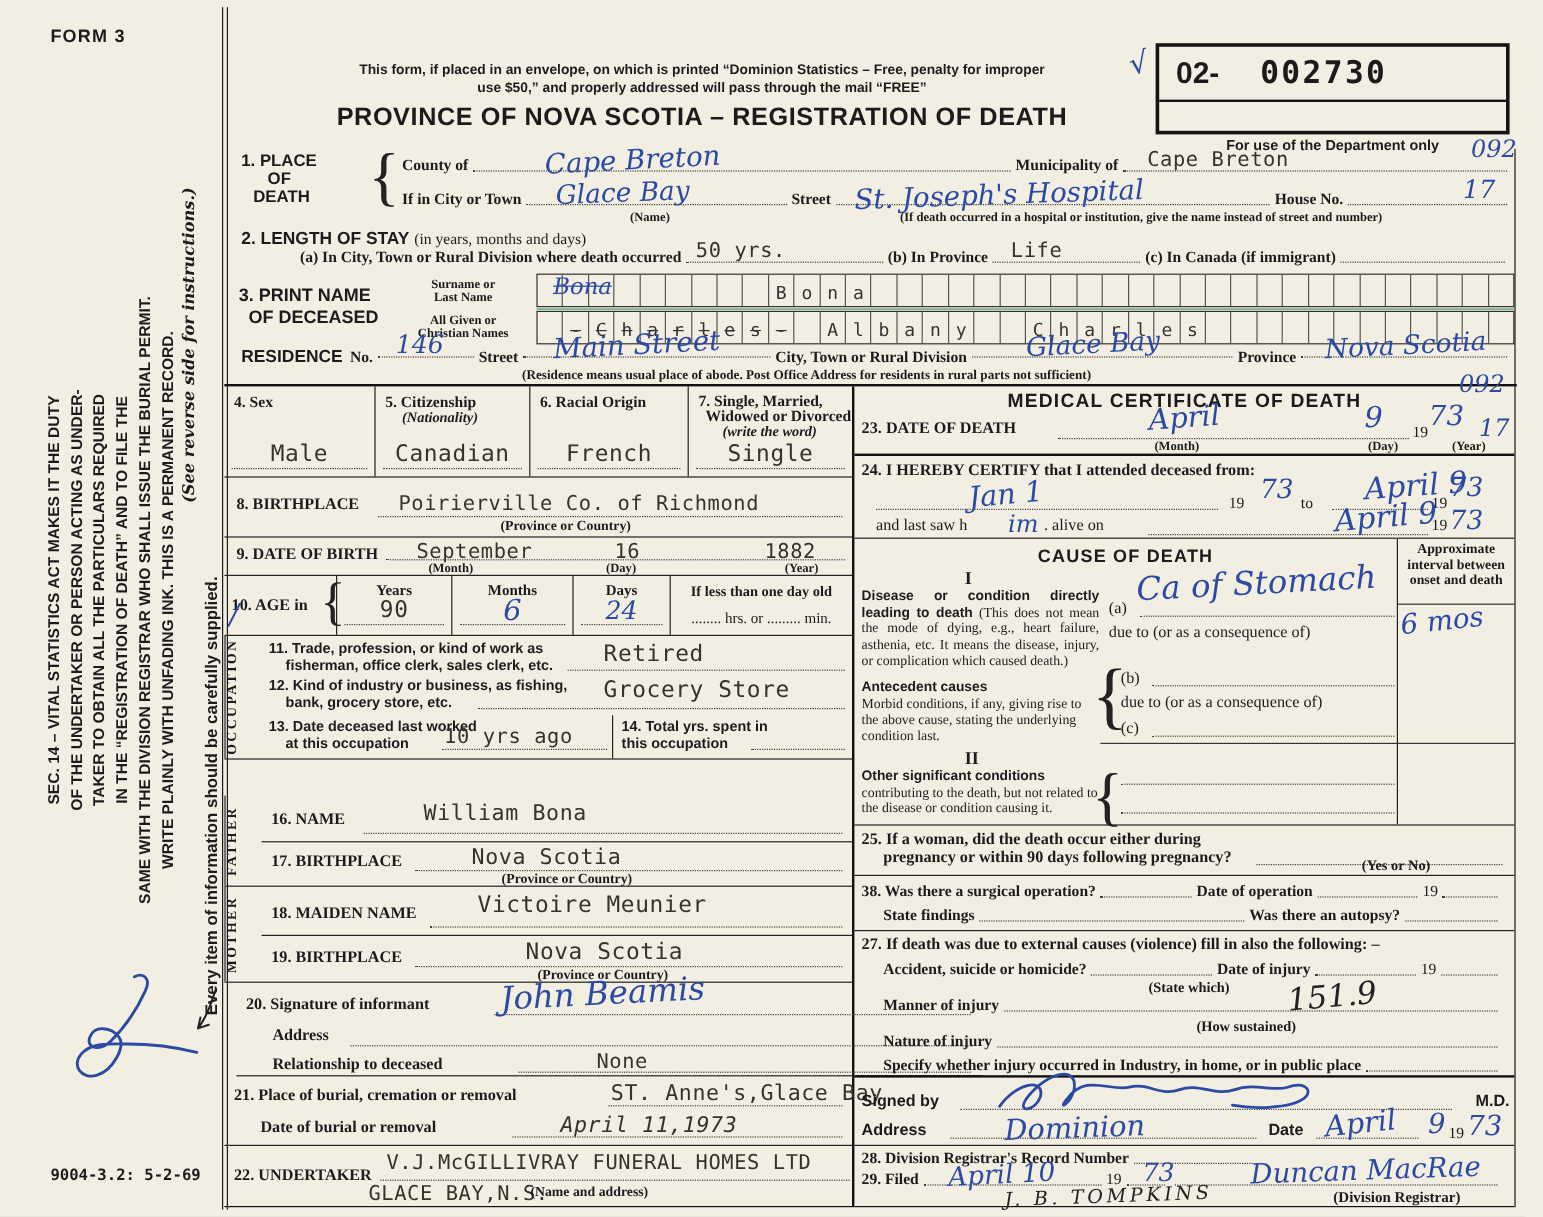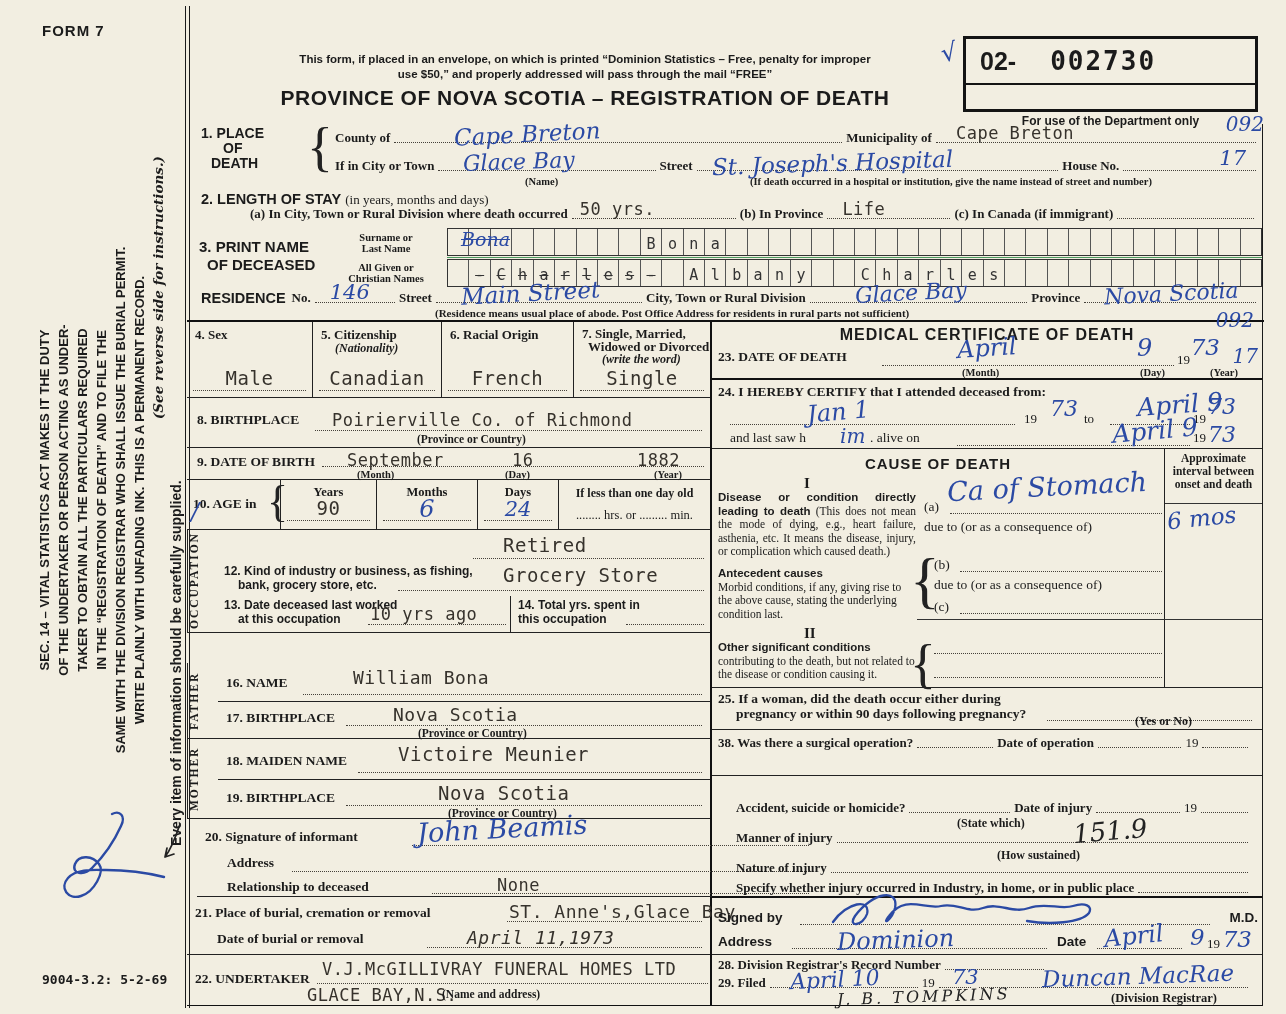--- a/index.html
+++ b/index.html
@@ -29,21 +29,21 @@
   .ng-struck{text-decoration:line-through;}
   .struck{text-decoration:line-through;}
   .prelines{white-space:pre-line;}
   svg{display:block;}
 </style>
 </head>
 <body>
 
 <div id="page">
 
-  <div class="abs sans" style="left:42px;top:22px;font-size:15px;letter-spacing:1px;">FORM 7</div>
+  <div class="abs sans" style="left:42px;top:22px;font-size:15px;letter-spacing:1px;">FORM 3</div>
 
   <div class="abs" style="left:-240px;top:425px;width:700px;height:150px;transform:rotate(-90deg);">
     <div style="text-align:center;font:700 13px 'Liberation Sans',sans-serif;line-height:19px;">
       <div>SEC. 14 – VITAL STATISTICS ACT MAKES IT THE DUTY</div>
       <div>OF THE UNDERTAKER OR PERSON ACTING AS UNDER-</div>
       <div>TAKER TO OBTAIN ALL THE PARTICULARS REQUIRED</div>
       <div>IN THE “REGISTRATION OF DEATH” AND TO FILE THE</div>
       <div>SAME WITH THE DIVISION REGISTRAR WHO SHALL ISSUE THE BURIAL PERMIT.</div>
       <div>WRITE PLAINLY WITH UNFADING INK. THIS IS A PERMANENT RECORD.</div>
     </div>
@@ -283,21 +283,21 @@
           <div class="ng-cell"></div>
           <div class="ng-cell"></div>
           <div class="ng-cell"></div>
           <div class="ng-cell"></div>
           <div class="ng-cell"></div>
         </div>
     </div>
   </div>
 
   <div class="blk" style="left:195px;top:288px;width:1069px;height:32px;">
-    <div class="fr abs" style="left:6px;top:2px;right:4px;">
+    <div class="fr abs" style="left:6px;top:2px;right:4px;align-items:center;">
       <span style="font:700 14.5px 'Liberation Sans',sans-serif;margin-right:6px;">RESIDENCE</span>
       <span class="slbl">No.</span>
       <span class="dt" style="flex:.35;">
         <span class="abs hw" style="left:15px;bottom:-2px;font-size:21px;">146</span>
       </span>
       <span class="slbl">Street</span>
       <span class="dt" style="flex:.9;">
         <span class="abs hw" style="left:25px;bottom:-4px;font-size:23px;transform:rotate(-3deg);">Main Street</span>
       </span>
       <span class="slbl">City, Town or Rural Division</span>
@@ -383,20 +383,24 @@
     </div>
     <div style="flex:1;border-left:1.5px solid #222;position:relative;">
       <span class="abs sans" style="left:0;right:0;top:6px;text-align:center;font-size:12px;font-family:'Liberation Serif',serif;font-weight:700;">If less than one day old</span>
       <span class="abs slbl" style="left:0;right:0;bottom:6px;text-align:center;font-weight:400;font-size:12.5px;">........ hrs. or ......... min.</span>
     </div>
   </div>
 
   <div class="blk" style="left:187px;top:530px;width:523px;height:103px;border-bottom:1.5px solid #222;display:flex;">
     <div class="side">OCCUPATION</div>
     <div style="flex:1;position:relative;">
+      <div class="abs sans" style="left:6px;top:3px;line-height:14px;">
+        <div>11. Trade, profession, or kind of work as</div>
+        <div style="padding-left:14px;">fisherman, office clerk, sales clerk, etc.</div>
+      </div>
       <span class="abs dtf" style="left:255px;right:6px;top:28px;"></span>
       <span class="abs tw" style="left:285px;top:4px;font-size:19px;">Retired</span>
       <div class="abs sans" style="left:6px;top:34px;line-height:14px;">
         <div>12. Kind of industry or business, as fishing,</div>
         <div style="padding-left:14px;">bank, grocery store, etc.</div>
       </div>
       <span class="abs dtf" style="left:180px;right:6px;top:60px;"></span>
       <span class="abs tw" style="left:285px;top:34px;font-size:19px;">Grocery Store</span>
       <div class="abs" style="left:292px;top:66px;bottom:0;border-left:1.5px solid #222;"></div>
       <div class="abs sans" style="left:6px;top:68px;line-height:14px;">
@@ -558,23 +562,30 @@
 
   <div class="blk" style="left:712px;top:730px;width:550px;height:46px;border-bottom:1.5px solid #222;">
     <div class="fr abs" style="left:6px;right:10px;top:5px;">
       <span class="slbl">38. Was there a surgical operation?</span>
       <span class="dt" style="flex:.5;"></span>
       <span class="slbl">Date of operation</span>
       <span class="dt" style="flex:.55;"></span>
       <span class="slbl" style="font-weight:400;">19</span>
       <span class="dt" style="flex:.3;"></span>
     </div>
+    <div class="fr abs" style="left:24px;right:10px;top:25px;">
+      <span class="slbl">State findings</span>
+      <span class="dt" style="flex:1;"></span>
+      <span class="slbl">Was there an autopsy?</span>
+      <span class="dt" style="flex:.35;"></span>
+    </div>
   </div>
 
   <div class="blk" style="left:712px;top:776px;width:550px;height:122px;border-bottom:2px solid #111;">
+    <span class="abs slbl" style="left:6px;top:3px;font-size:13.5px;">27. If death was due to external causes (violence) fill in also the following: –</span>
     <div class="fr abs" style="left:24px;right:10px;top:24px;">
       <span class="slbl">Accident, suicide or homicide?</span>
       <span class="dt" style="flex:.6;"></span>
       <span class="slbl">Date of injury</span>
       <span class="dt" style="flex:.5;"></span>
       <span class="slbl" style="font-weight:400;">19</span>
       <span class="dt" style="flex:.28;"></span>
     </div>
     <span class="abs note" style="left:245px;top:40px;font-size:12px;">(State which)</span>
     <div class="fr abs" style="left:24px;right:10px;top:54px;">

